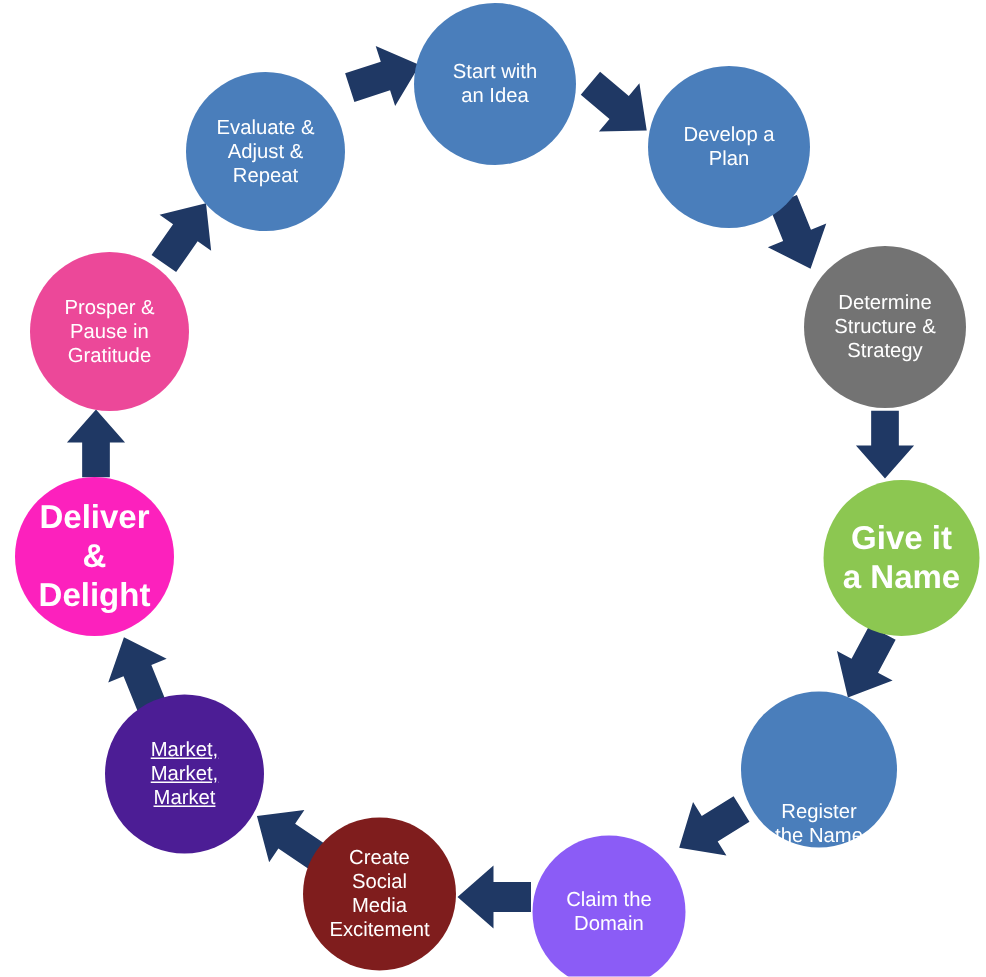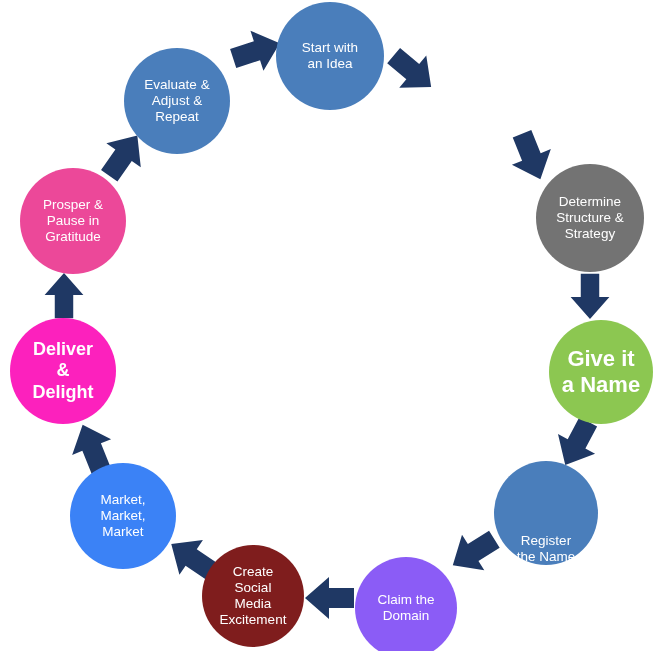--- a/index.html
+++ b/index.html
@@ -42,21 +42,21 @@
     font-size: 13.5px;
     font-weight: 400;
   }
   .node.green {
     background: #8cc751;
     font-size: 22px;
     font-weight: bold;
   }
   .node.magenta {
     background: #fc21bd;
-    font-size: 18px;
+    font-size: 22px;
     font-weight: bold;
   }
   .arrow {
     position: absolute;
     transform-origin: 50% 50%;
   }
   .arrow svg {
     display: block;
     overflow: visible;
   }
@@ -117,20 +117,24 @@
     </div>
     <div class="arrow" style="left: 97px; top: 133px; width: 52px; height: 46px; transform: rotate(305deg);">
       <svg width="52" height="46" viewBox="0 0 52 46">
         <path d="M2 13 L27 13 L27 2 L51 23 L27 44 L27 33 L2 33 Z" fill="#1f3864"></path>
       </svg>
     </div>
     <div class="node blue" style="left: 276px; top: 2px; width: 108px; height: 108px; background: rgb(74, 126, 187);">
       <span class="label">Start with
 an Idea</span>
     </div>
+    <div class="node blue" style="left: 432px; top: 44px; width: 108px; height: 108px; background: rgb(74, 126, 187);">
+      <span class="label">Develop a
+Plan</span>
+    </div>
     <div class="node blue" style="left: 536px; top: 164px; width: 108px; height: 108px; background: #737373;">
       <span class="label">Determine
 Structure &amp;
 Strategy</span>
     </div>
     <div class="node green" style="left: 549px; top: 320px; width: 104px; height: 104px; background: rgb(140, 199, 81);">
       <span class="label">Give it
 a Name</span>
     </div>
     <div class="node blue" style="left: 494px; top: 461px; width: 104px; height: 104px; background: rgb(74, 126, 187); align-items: flex-end;">
@@ -140,21 +144,21 @@
     <div class="node blue" style="left: 355px; top: 557px; width: 102px; height: 102px; background: #8b5cf6;">
       <span class="label">Claim the
 Domain</span>
     </div>
     <div class="node blue" style="left: 202px; top: 545px; width: 102px; height: 102px; background: #7f1d1d;">
       <span class="label">Create
 Social
 Media
 Excitement</span>
     </div>
-    <div class="node blue" style="left: 70px; top: 463px; width: 106px; height: 106px; background: #3b82f6;">
+    <div class="node blue" style="left: 70px; top: 463px; width: 106px; height: 106px; background: #4c1d95; text-decoration: underline;">
       <span class="label">Market,
 Market,
 Market</span>
     </div>
     <div class="node magenta" style="left: 10px; top: 318px; width: 106px; height: 106px; background: rgb(252, 33, 189);">
       <span class="label">Deliver
 &amp;
 Delight</span>
     </div>
     <div class="node blue" style="left: 20px; top: 168px; width: 106px; height: 106px; background: #ec4899;">

